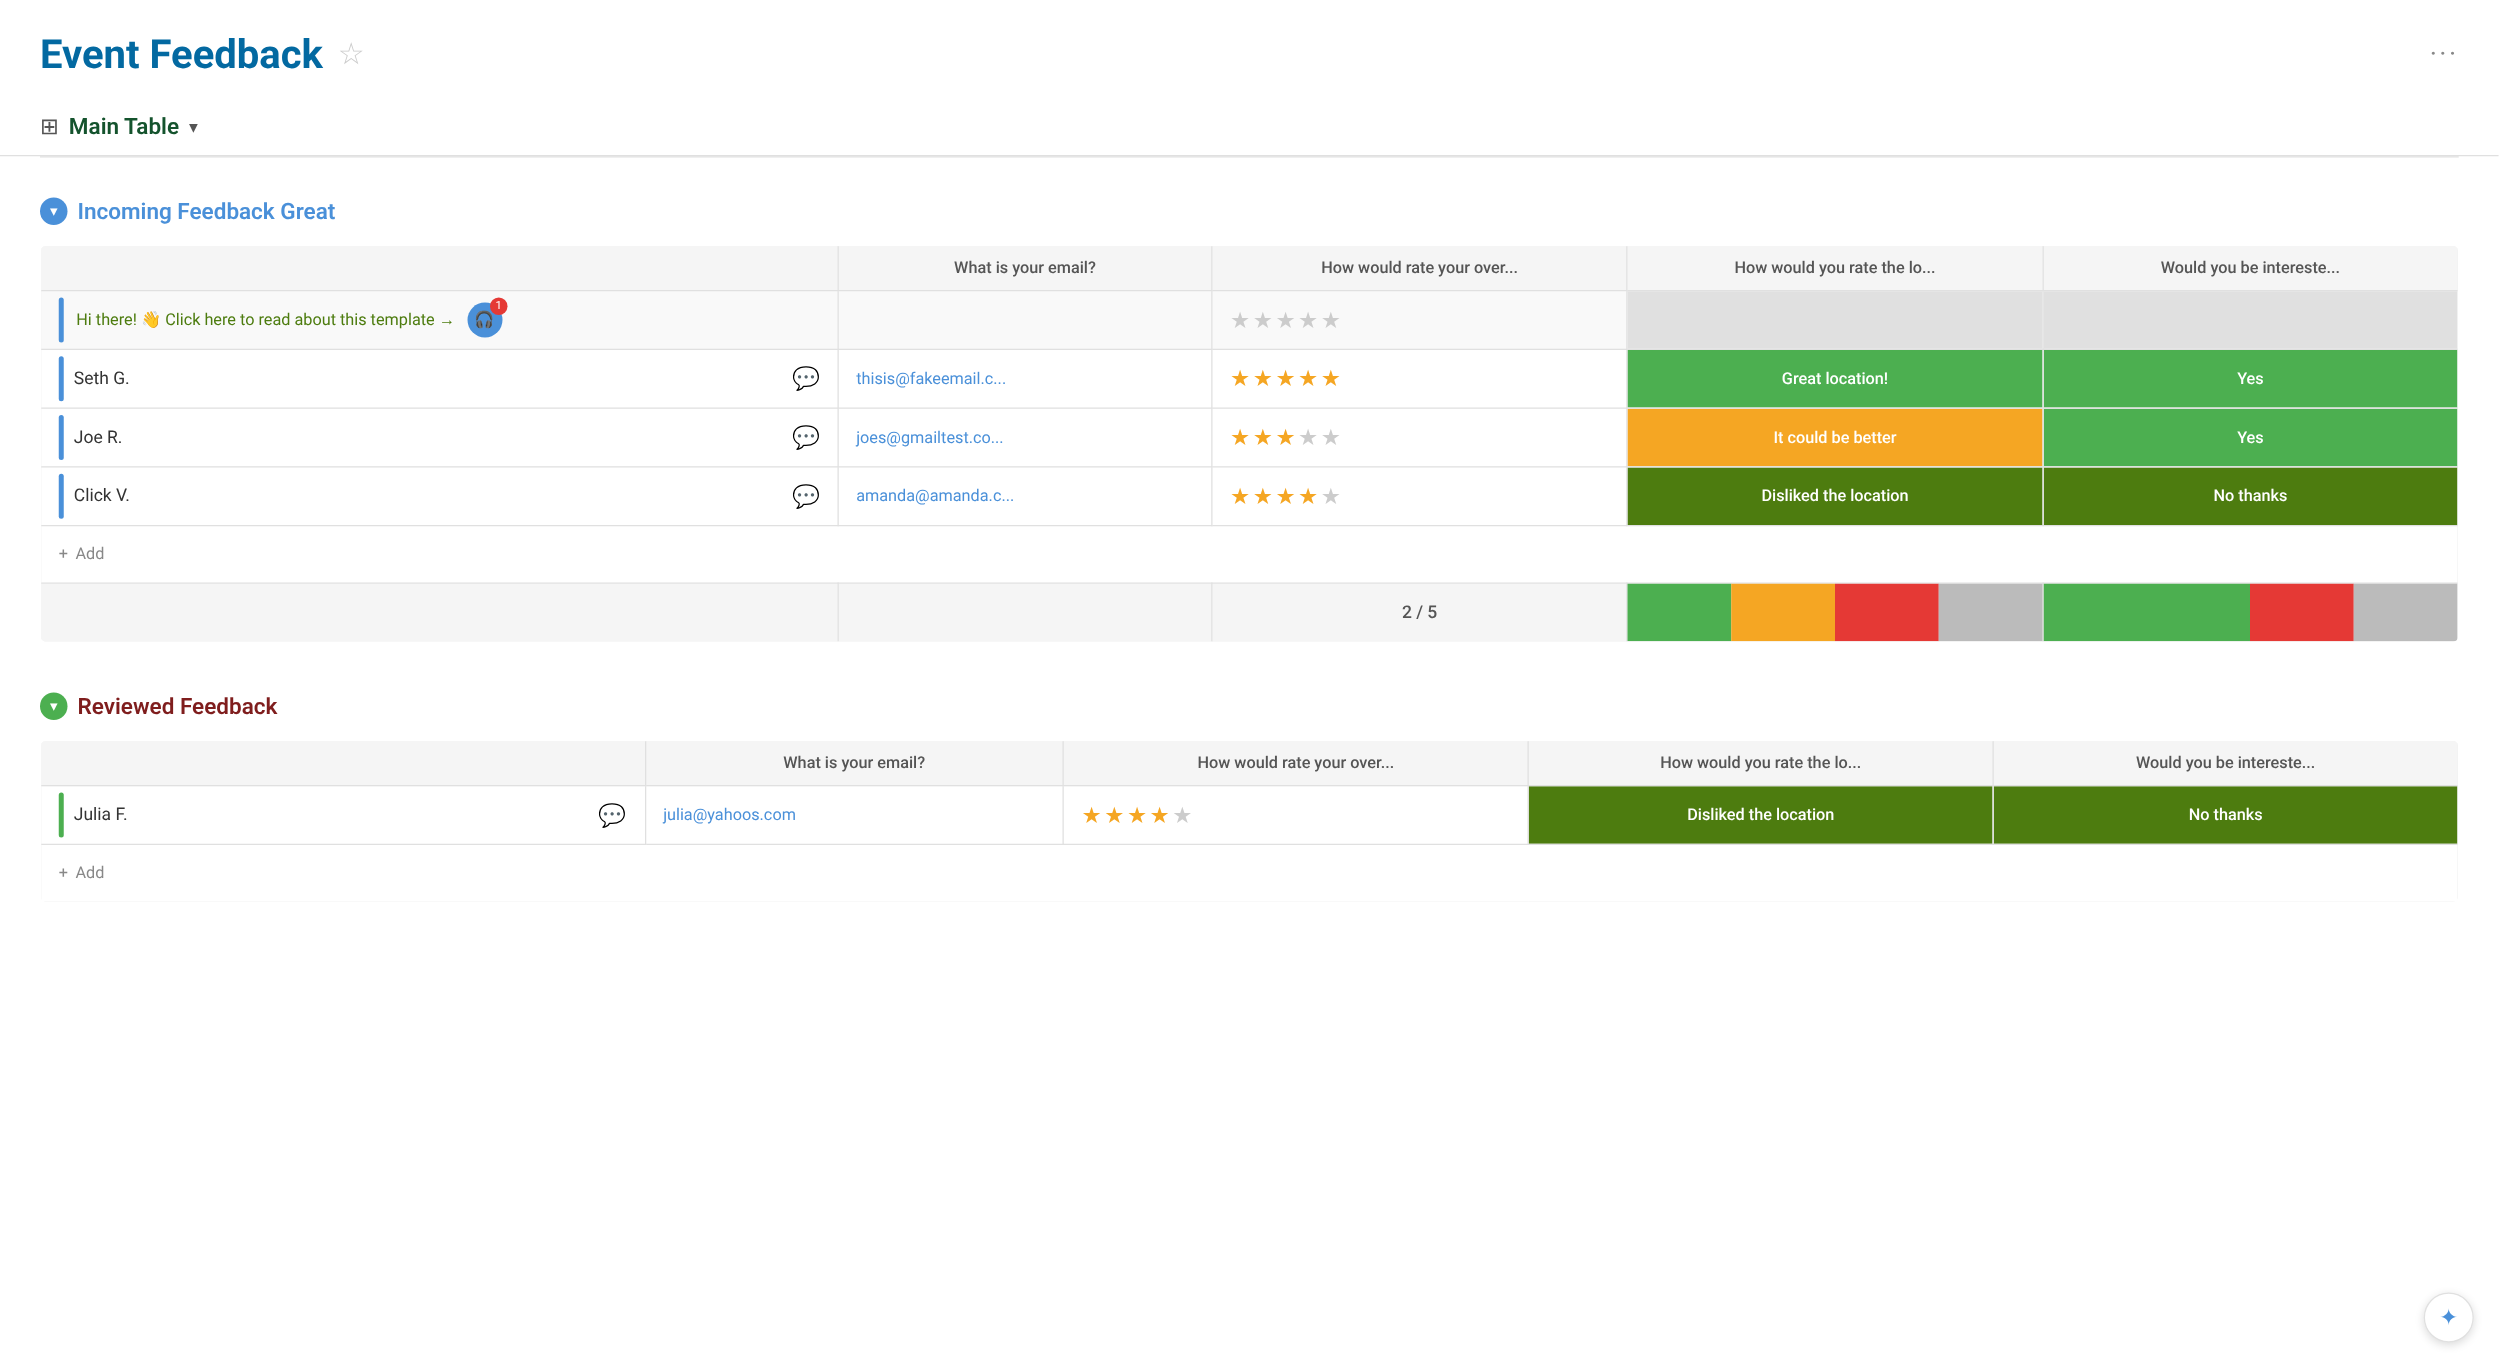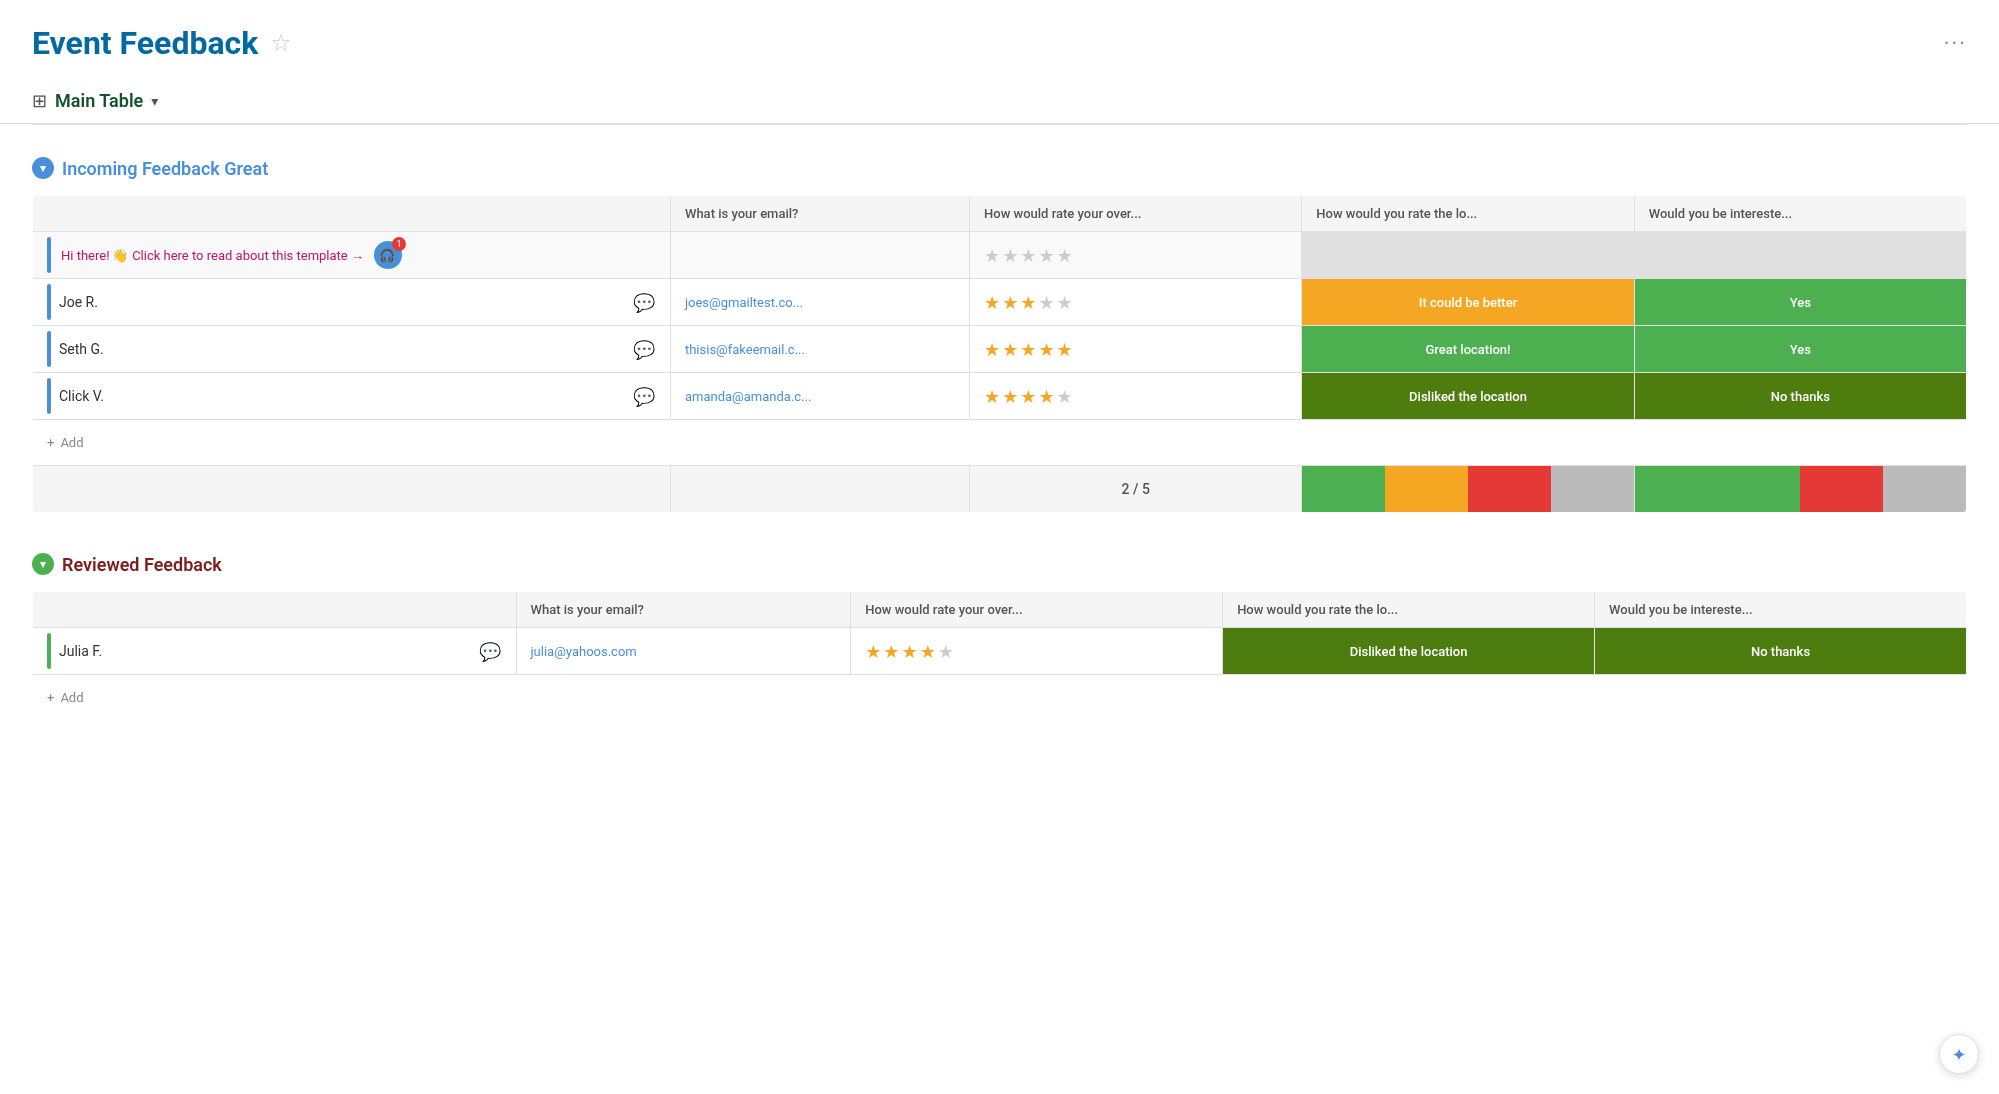--- a/index.html
+++ b/index.html
@@ -103,21 +103,21 @@
       width: 100%;
       border-collapse: collapse;
       border: 1px solid #e0e0e0;
       border-radius: 4px;
       overflow: hidden;
     }
     .data-table th {
       background: #f5f5f5;
       border: 1px solid #e0e0e0;
       padding: 10px 14px;
-      text-align: left;
+      text-align: center;
       font-weight: 500;
       color: #555;
       font-size: 13px;
       white-space: nowrap;
     }
     .data-table th.name-col {
       min-width: 260px;
     }
     .data-table th.email-col {
       min-width: 180px;
@@ -197,21 +197,21 @@
     }
     .template-name-cell {
       display: flex;
       align-items: center;
       height: 46px;
       padding: 0 14px;
       gap: 10px;
     }
     .template-text {
       font-size: 13px;
-      color: #be185d;
+      color: #4d7c0f;
     }
     .template-icon {
       width: 28px;
       height: 28px;
       background: #4a90d9;
       border-radius: 50%;
       display: flex;
       align-items: center;
       justify-content: center;
       color: #fff;
@@ -359,66 +359,66 @@
             </td>
           <td>
               <div class="badge-cell badge-gray" style="background:#e0e0e0;"></div>
             </td>
         </tr>
 
         <tr>
           <td>
             <div class="row-name-cell">
               <div class="row-color-bar"></div>
+              <span class="row-name-text">Seth G.</span>
+              <span class="comment-icon">💬</span>
+            </div>
+          </td>
+          <td>
+              <div class="email-cell">thisis@fakeemail.c...</div>
+            </td>
+          <td>
+            <div class="stars-cell">
+              <span class="star filled">★</span>
+                <span class="star filled">★</span>
+                <span class="star filled">★</span>
+                <span class="star filled">★</span>
+                <span class="star filled">★</span>
+            </div>
+          </td>
+          <td>
+              <div class="badge-cell badge-green">Great location!</div>
+            </td>
+          <td>
+              <div class="badge-cell badge-green">Yes</div>
+            </td>
+        </tr>
+
+        <tr>
+          <td>
+            <div class="row-name-cell">
+              <div class="row-color-bar"></div>
               <span class="row-name-text">Joe R.</span>
               <span class="comment-icon">💬</span>
             </div>
           </td>
           <td>
               <div class="email-cell">joes@gmailtest.co...</div>
             </td>
           <td>
             <div class="stars-cell">
               <span class="star filled">★</span>
                 <span class="star filled">★</span>
                 <span class="star filled">★</span>
                 <span class="star empty">★</span>
                 <span class="star empty">★</span>
             </div>
           </td>
           <td>
               <div class="badge-cell badge-orange">It could be better</div>
-            </td>
-          <td>
-              <div class="badge-cell badge-green">Yes</div>
-            </td>
-        </tr>
-
-        <tr>
-          <td>
-            <div class="row-name-cell">
-              <div class="row-color-bar"></div>
-              <span class="row-name-text">Seth G.</span>
-              <span class="comment-icon">💬</span>
-            </div>
-          </td>
-          <td>
-              <div class="email-cell">thisis@fakeemail.c...</div>
-            </td>
-          <td>
-            <div class="stars-cell">
-              <span class="star filled">★</span>
-                <span class="star filled">★</span>
-                <span class="star filled">★</span>
-                <span class="star filled">★</span>
-                <span class="star filled">★</span>
-            </div>
-          </td>
-          <td>
-              <div class="badge-cell badge-green">Great location!</div>
             </td>
           <td>
               <div class="badge-cell badge-green">Yes</div>
             </td>
         </tr>
 
         <tr>
           <td>
             <div class="row-name-cell">
               <div class="row-color-bar"></div>

